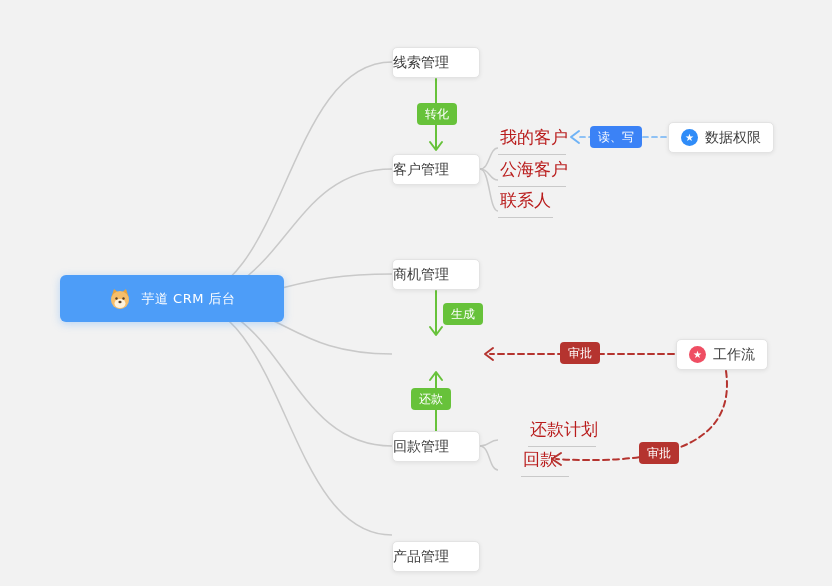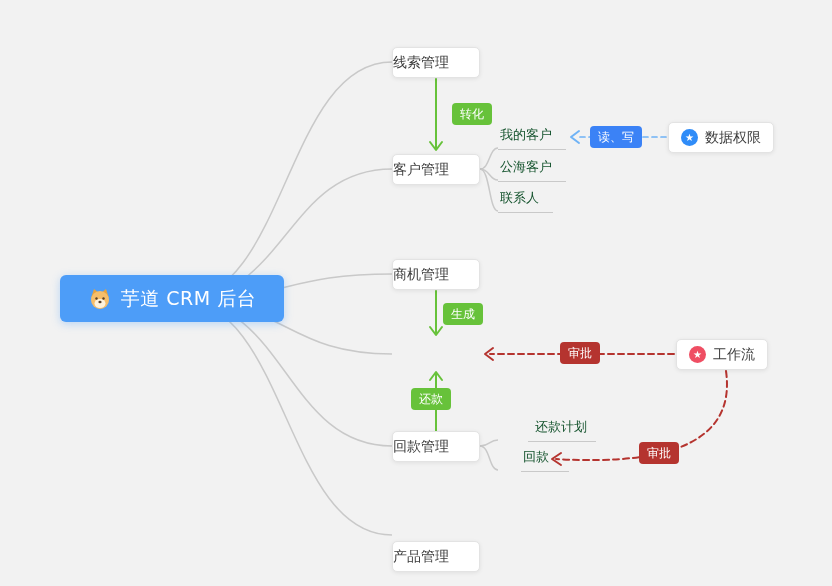--- a/index.html
+++ b/index.html
@@ -20,26 +20,26 @@
     position:absolute; height:31px; box-sizing:border-box;
     background:#fff; border:1px solid #e3e3e3; border-radius:5px;
     box-shadow:0 1px 4px rgba(0,0,0,.08);
     display:flex; align-items:center; gap:7px; padding:0 12px;
     font-size:14px; color:#3d3d3d; white-space:nowrap;
   }
   .root-node {
     position:absolute; left:60px; top:275px; width:224px; height:47px;
     background:#4D9DF8; border-radius:6px;
     display:flex; align-items:center; justify-content:center; gap:9px;
-    color:#fff; font-size:19px; letter-spacing:.5px;
+    color:#fff; font-size:13px; letter-spacing:.5px;
     box-shadow:0 2px 8px rgba(77,157,248,.35);
   }
   .leaf {
     position:absolute; box-sizing:border-box;
-    font-size:13px; color:#14532d; white-space:nowrap;
+    font-size:17px; color:#b91c1c; white-space:nowrap;
     border-bottom:1.5px solid #c9c9c9; padding:0 4px 5px 2px;
   }
   .badge {
     position:absolute; color:#fff; font-size:12px; line-height:1;
     padding:5px 8px; border-radius:4px; white-space:nowrap;
   }
   .badge.green { background:#67C23A; }
   .badge.red   { background:#B5342F; }
   .badge.blue  { background:#3b82f6; }
   .star {
@@ -146,21 +146,21 @@
 
   <div class="side-node" style="left:668px; top:122px;">
     <span class="star perm">★</span>
     <span>数据权限</span>
   </div>
   <div class="side-node" style="left:676px; top:339px;">
     <span class="star flow">★</span>
     <span>工作流</span>
   </div>
 
-  <div class="badge green" style="left:417px; top:103px;margin-left:35px;">
+  <div class="badge green" style="left:417px; top:103px;">
     <span>转化</span>
   </div>
   <div class="badge green" style="left:417px; top:303px;margin-left:26px;">
     <span>生成</span>
   </div>
   <div class="badge green" style="left:411px; top:388px;">
     <span>还款</span>
   </div>
   <div class="badge blue" style="left:590px; top:126px;">
     <span>读、写</span>

